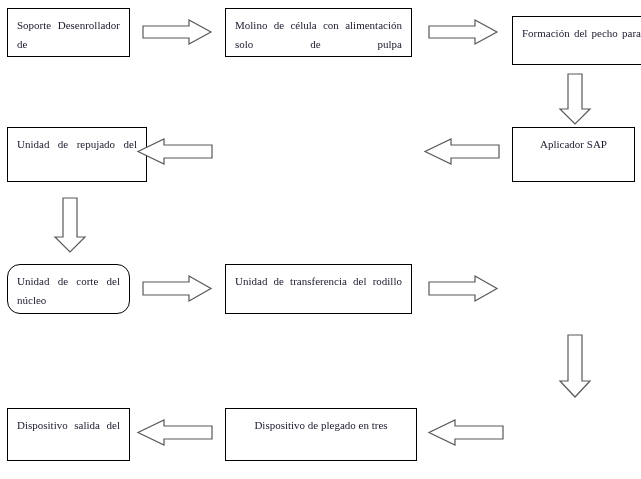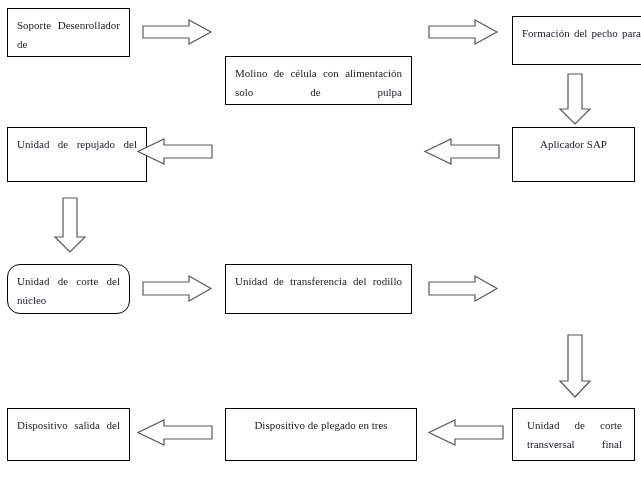--- a/index.html
+++ b/index.html
@@ -63,21 +63,21 @@
   <div class="node" style="left:7px; top:8px; width:123px; height:49px;">
     <span class="node-text">Soporte Desenrollador de</span>
   </div>
 
   <div class="arrow" style="left:142px; top:19px; width:70px; height:26px;">
     <svg width="70" height="26" viewBox="0 0 70 26">
       <polygon points="1,7 47,7 47,1 69,13 47,25 47,19 1,19"></polygon>
     </svg>
   </div>
 
-  <div class="node" style="left:225px; top:8px; width:187px; height:49px;margin-top:48px;">
+  <div class="node" style="left:225px; top:8px; width:187px; height:49px;">
     <span class="node-text">Molino de célula con alimentación solo de pulpa</span>
   </div>
 
   <div class="arrow" style="left:428px; top:19px; width:70px; height:26px;">
     <svg width="70" height="26" viewBox="0 0 70 26">
       <polygon points="1,7 47,7 47,1 69,13 47,25 47,19 1,19"></polygon>
     </svg>
   </div>
 
   <div class="node" style="left:512px; top:16px; width:139px; height:49px;">
@@ -157,17 +157,14 @@
   <div class="node center-text" style="left:225px; top:408px; width:192px; height:53px;">
     <span class="node-text">Dispositivo de plegado en tres</span>
   </div>
 
   <div class="arrow" style="left:428px; top:419px; width:76px; height:27px;">
     <svg width="76" height="27" viewBox="0 0 76 27">
       <polygon points="75,7 27,7 27,1 1,13.5 27,26 27,20 75,20"></polygon>
     </svg>
   </div>
 
-  <div class="node" style="left:512px; top:408px; width:123px; height:53px; padding-left:14px; padding-right:12px;">
-    <span class="node-text">Unidad de corte transversal final</span>
-  </div>
 
 </div>
 
 </body></html>

